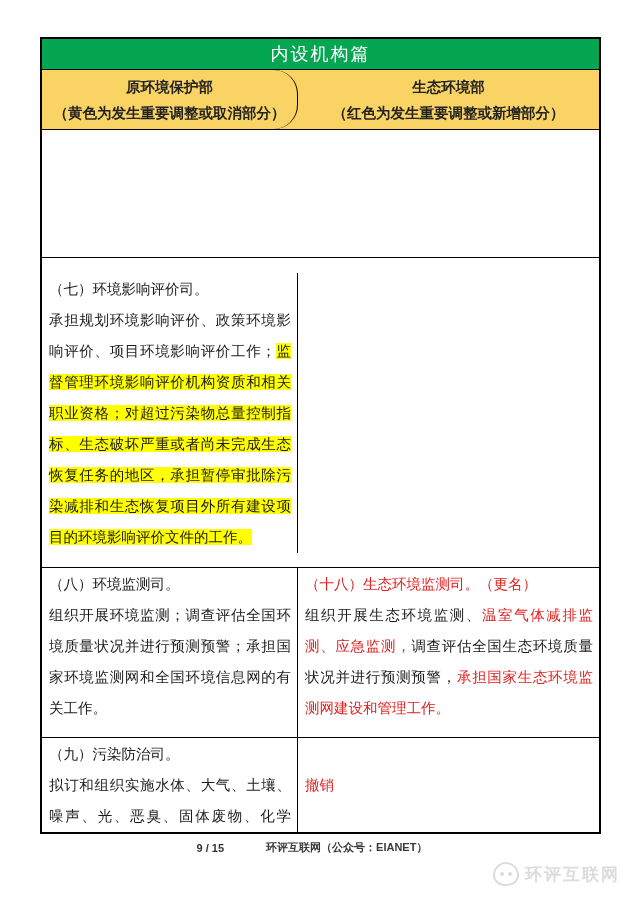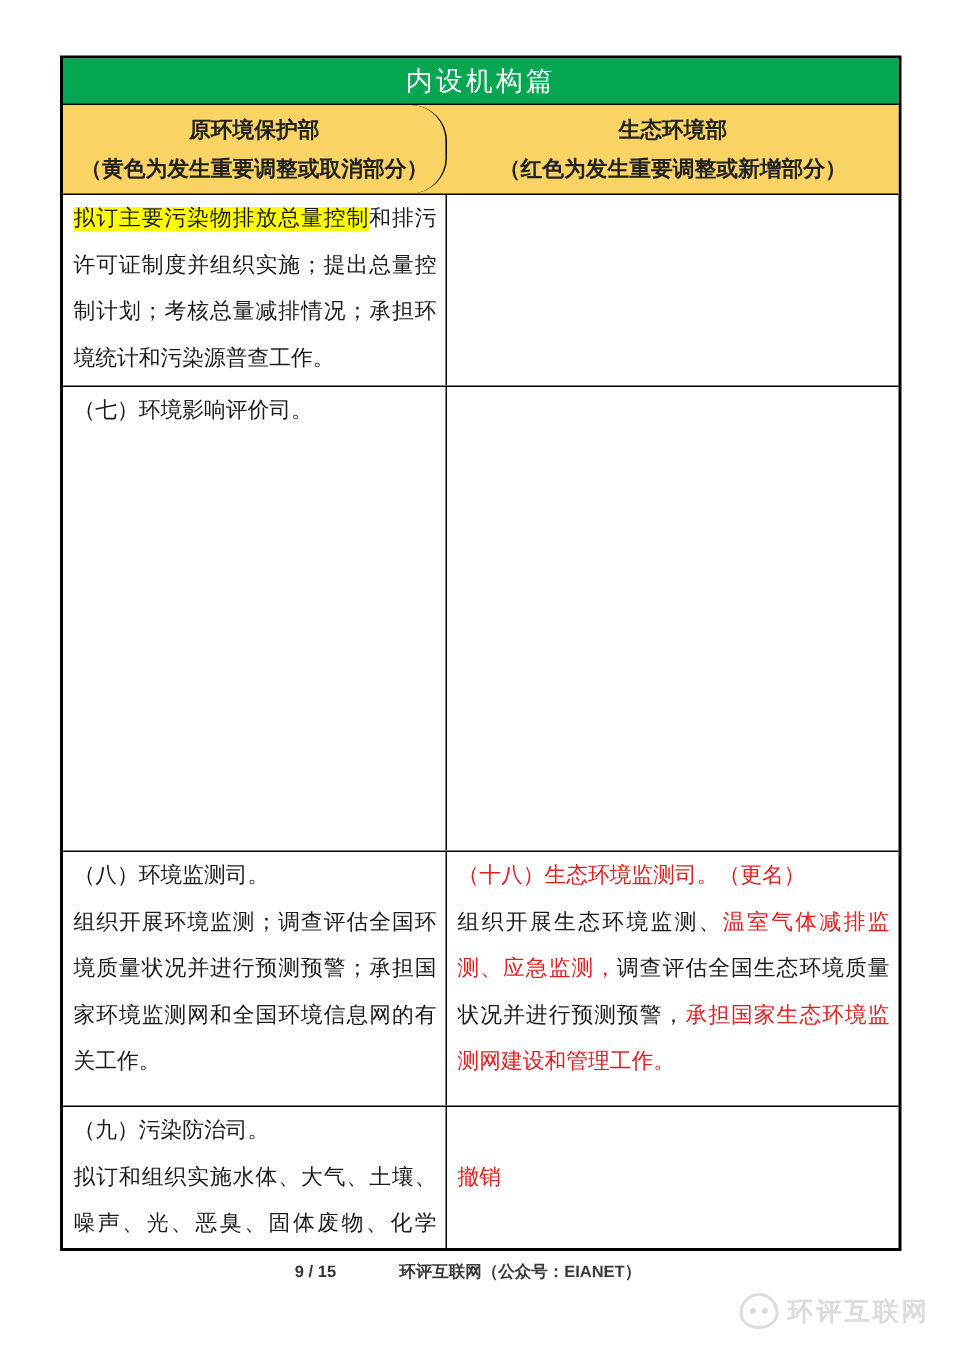--- a/index.html
+++ b/index.html
@@ -82,28 +82,26 @@
       <div>原环境保护部</div>
       <div>（黄色为发生重要调整或取消部分）</div>
     </div>
     <div class="header-cell cell-right">
       <div>生态环境部</div>
       <div>（红色为发生重要调整或新增部分）</div>
     </div>
   </div>
   <div id="rows-container">
       <div class="data-row" style="height: 128px;">
-        <div class="cell cell-left">
-          <p><span class="hl">拟订主要污染物排放总量控制</span><span class="n">和排污许可证制度并组织实施；提出总量控制计划；考核总量减排情况；承担环境统计和污染源普查工作。</span></p>
-        </div>
         <div class="cell cell-right"></div>
       </div>
-      <div class="data-row" style="height: 310px;">
+      <div class="data-row" style="height: 310px; align-items: center;">
         <div class="cell cell-left">
           <p><span class="n">（七）环境影响评价司。</span></p>
+          <p><span class="n">承担规划环境影响评价、政策环境影响评价、项目环境影响评价工作；</span><span class="hl">监督管理环境影响评价机构资质和相关职业资格；对超过污染物总量控制指标、生态破坏严重或者尚未完成生态恢复任务的地区，承担暂停审批除污染减排和生态恢复项目外所有建设项目的环境影响评价文件的工作。</span></p>
         </div>
       </div>
       <div class="data-row" style="height: 170px;">
         <div class="cell cell-left">
           <p><span class="n">（八）环境监测司。</span></p>
           <p><span class="n">组织开展环境监测；调查评估全国环境质量状况并进行预测预警；承担国家环境监测网和全国环境信息网的有关工作。</span></p>
         </div>
         <div class="cell cell-right">
           <p><span class="r">（十八）生态环境监测司。（更名）</span></p>
           <p><span class="n">组织开展生态环境监测、</span><span class="r">温室气体减排监测、应急监测，</span><span class="n">调查评估全国生态环境质量状况并进行预测预警，</span><span class="r">承担国家生态环境监测网建设和管理工作。</span></p>

